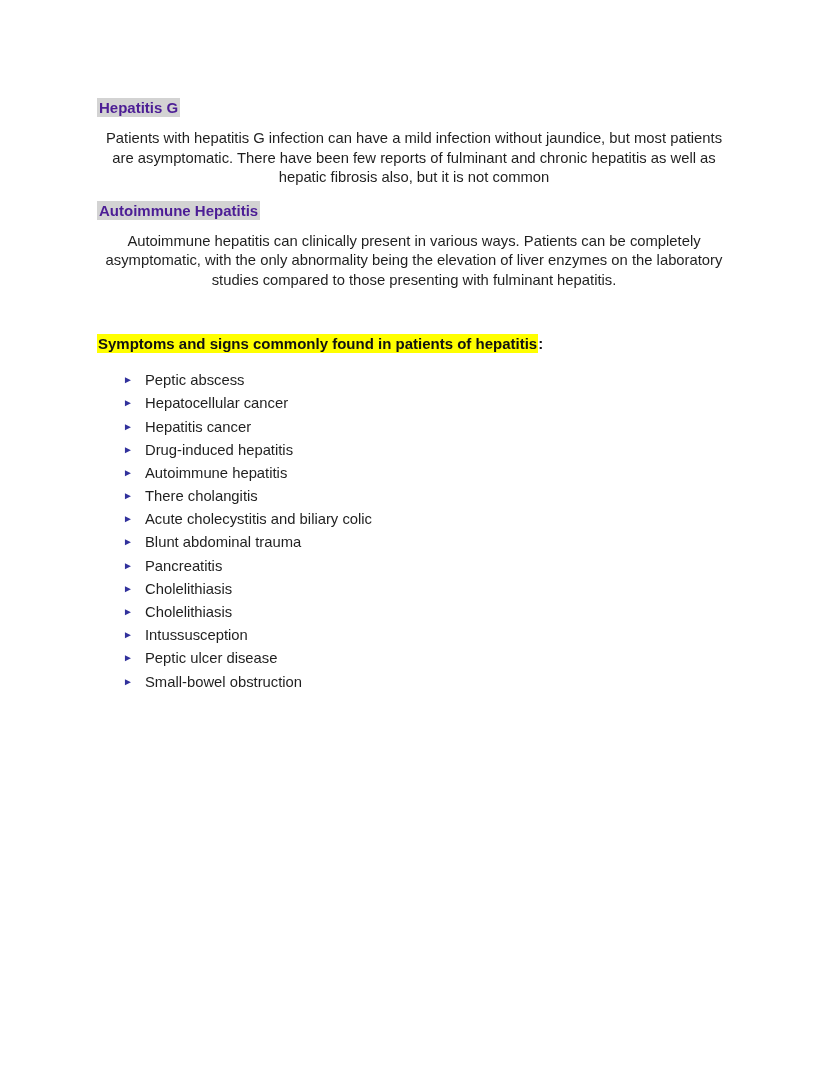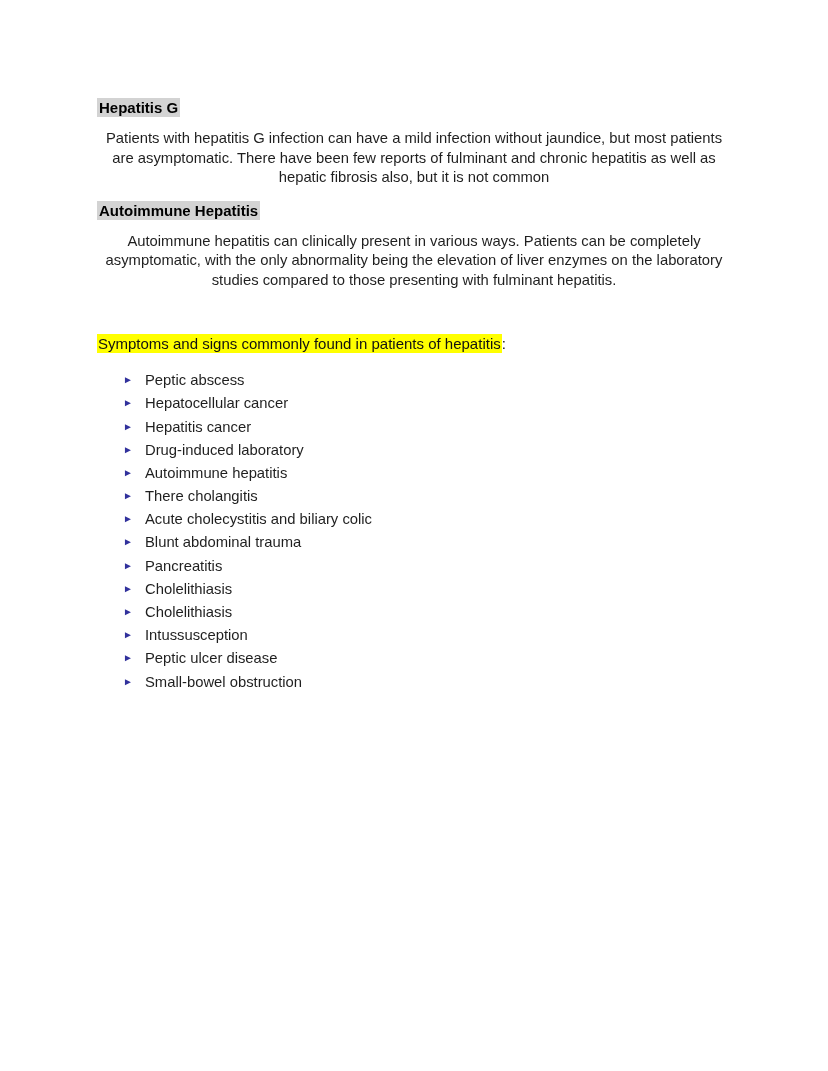--- a/index.html
+++ b/index.html
@@ -21,38 +21,38 @@
   }
   .hl-heading {
     margin: 0;
     font-size: 15px;
     line-height: 19px;
     font-weight: bold;
   }
   .hl-heading .chip {
     display: inline;
     background: #d3d3d3;
-    color: #000000;
+    color: #4c1d95;
     padding: 1px 2px;
   }
   .para {
     margin: 12px 0 0 0;
     font-size: 14.8px;
     line-height: 19.6px;
     color: #1f1f1f;
     text-align: center;
   }
   .heading-gap {
     margin-top: 13px;
   }
   .symptoms-heading {
     margin: 43px 0 0 0;
     font-size: 15px;
     line-height: 19px;
-    font-weight: normal;
+    font-weight: bold;
     color: #111111;
   }
   .symptoms-heading .yellow {
     background: #ffff00;
     padding: 1px 1px;
   }
   ul.symptoms {
     list-style: none;
     margin: 16px 0 0 0;
     padding: 0 0 0 26px;
@@ -96,21 +96,21 @@
       <li>
           <span class="bullet">►</span>
           <span>Hepatocellular cancer</span>
         </li>
       <li>
           <span class="bullet">►</span>
           <span>Hepatitis cancer</span>
         </li>
       <li>
           <span class="bullet">►</span>
-          <span>Drug-induced laboratory</span>
+          <span>Drug-induced hepatitis</span>
         </li>
       <li>
           <span class="bullet">►</span>
           <span>Autoimmune hepatitis</span>
         </li>
       <li>
           <span class="bullet">►</span>
           <span>There cholangitis</span>
         </li>
       <li>

